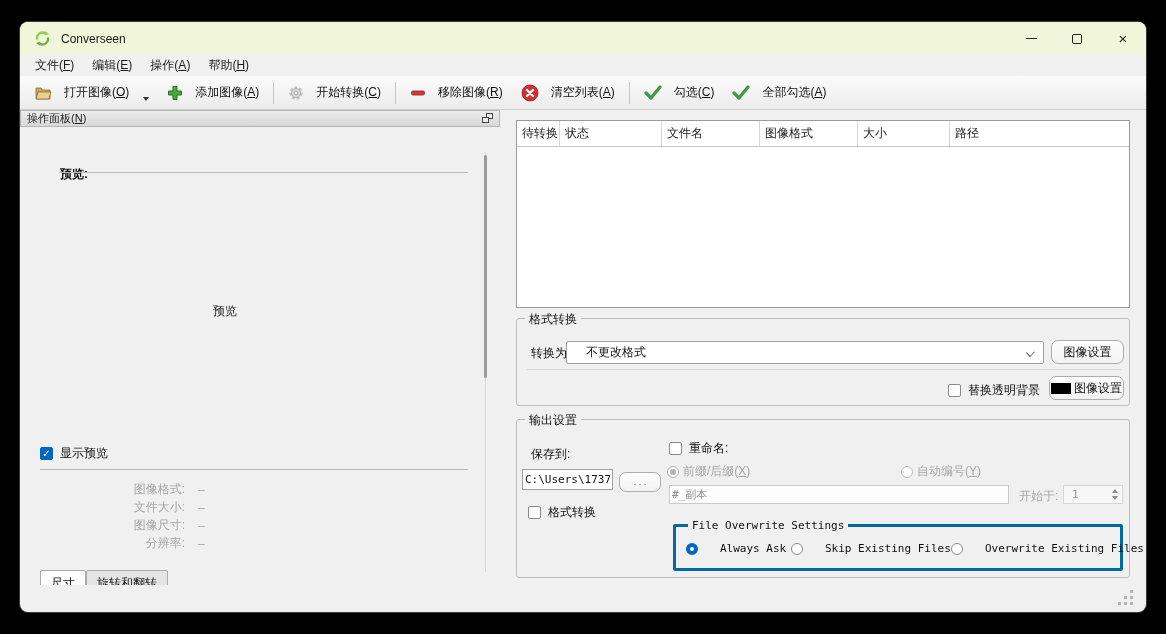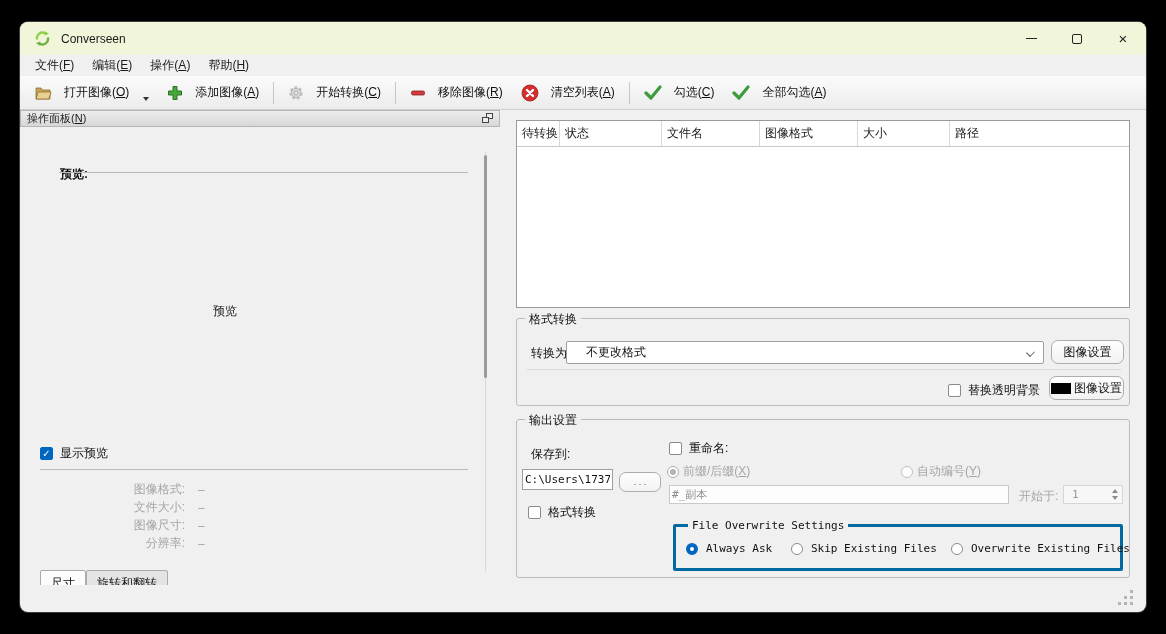--- a/index.html
+++ b/index.html
@@ -93,21 +93,21 @@
     border:1px solid #d6d6d6; display:flex; align-items:center; font-size:11px; color:#9a9a9a;
     font-family:"DejaVu Sans Mono","Liberation Mono",monospace; padding-left:8px; }
   .spin-arrows { margin-left:auto; display:flex; flex-direction:column; gap:3px; padding-right:4px; }
   .spin-arrows i { width:0; height:0; border-left:3.5px solid transparent; border-right:3.5px solid transparent; display:block; }
   .spin-up { border-bottom:4px solid #8b8b8b; }
   .spin-down { border-top:4px solid #8b8b8b; }
 
   .ow-group { position:absolute; left:156px; top:104px; width:450px; height:47px; border:3px solid #0369a1; border-radius:2px; }
   .ow-title { position:absolute; top:-8px; left:12px; background:#f0f0f0; padding:0 4px;
     font-family:"DejaVu Sans Mono","Liberation Mono",monospace; font-size:11px; color:#111; white-space:nowrap; }
-  .ow-opt { position:absolute; top:15px; display:flex; align-items:center; gap:8px;
+  .ow-opt { position:absolute; top:15px; display:flex; align-items:center; gap:22px;
     font-family:"DejaVu Sans Mono","Liberation Mono",monospace; font-size:11px; color:#111; white-space:nowrap; }
 
   .resize-grip { position:absolute; right:13px; bottom:7px; width:15px; height:15px; }
   .resize-grip i { position:absolute; width:3px; height:3px; background:#b4b4b4; }
 </style>
 </head>
 <body>
 
 <div class="window">
 

